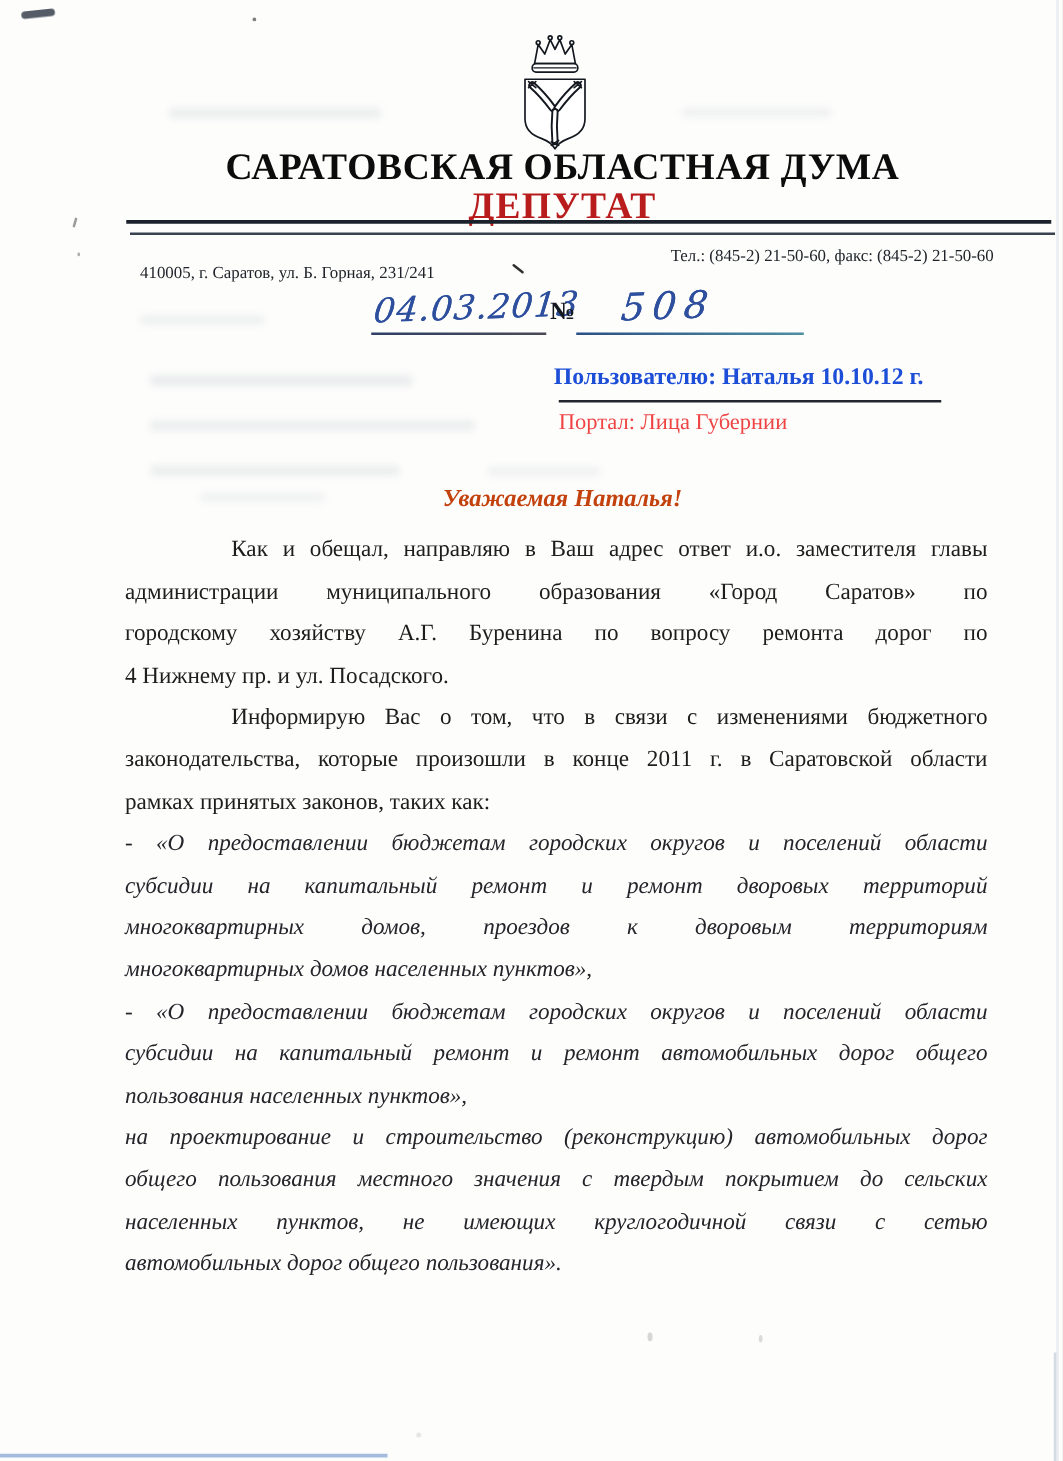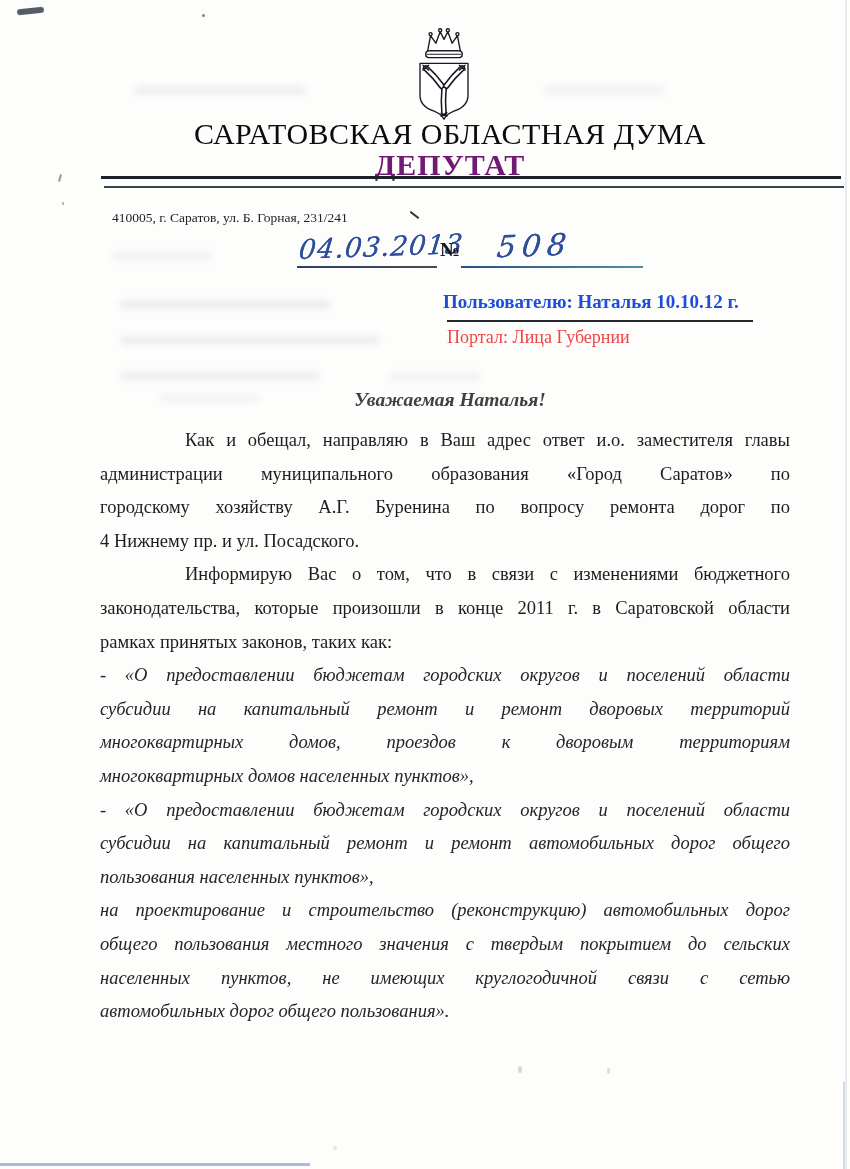--- a/index.html
+++ b/index.html
@@ -1,23 +1,23 @@
 <!DOCTYPE html>
 <html><head>
 <meta charset="utf-8">
 <style>
   html,body{margin:0;padding:0;background:#e8e8e8;}
   .page{position:relative;width:850px;height:1169px;margin:0 auto;background:#fdfdfc;overflow:hidden;
         font-family:"Liberation Serif", serif;color:#1c1c1c;}
   
   .emblem{position:absolute;left:409px;top:25px;width:70px;height:96px;}
   .org-name{position:absolute;left:50px;top:117px;width:800px;text-align:center;
-            font-size:30px;font-weight:normal;letter-spacing:.5px;color:#0c0c0c;white-space:nowrap;}
+            font-size:30px;font-weight:bold;letter-spacing:.5px;color:#0c0c0c;white-space:nowrap;}
   .org-subtitle{position:absolute;left:50px;top:148px;width:800px;text-align:center;
-            font-size:30px;font-weight:bold;letter-spacing:1px;color:#701a75;}
+            font-size:30px;font-weight:bold;letter-spacing:1px;color:#b91c1c;}
   .rule-thick{position:absolute;left:101px;top:176px;width:740px;height:3px;background:#1b222b;}
   .rule-thin{position:absolute;left:104px;top:186px;width:740px;height:2px;background:#39434f;}
   .addr-left{position:absolute;left:112px;top:210px;font-size:13.5px;color:#20242a;}
   .addr-right{position:absolute;right:55px;top:197px;font-size:13.5px;color:#20242a;}
   
   .hw{font-family:"DejaVu Serif", serif;font-style:italic;color:#2d4f9d;}
   .hw-date{position:absolute;left:299px;top:231px;font-size:27px;letter-spacing:1px;
            transform:rotate(-2deg) skewX(-8deg);text-shadow:0 0 .5px #2d4f9d;}
   .num-sign{position:absolute;left:440px;top:238px;font-size:20px;font-weight:bold;color:#14181f;}
   .hw-num{position:absolute;left:497px;top:228px;font-size:30px;letter-spacing:6px;
@@ -25,21 +25,21 @@
   .uline1{position:absolute;left:297px;top:266px;width:140px;height:2px;
           background:linear-gradient(to right,#2e3f66,#4a4a55);}
   .uline2{position:absolute;left:461px;top:266px;width:182px;height:2px;
           background:linear-gradient(to right,#2b4f86,#4d8fa0);}
   
   .rcpt1{position:absolute;left:443px;top:291px;font-size:19px;font-weight:bold;color:#1d4ed8;white-space:nowrap;}
   .rcpt-line{position:absolute;left:447px;top:320px;width:306px;height:2px;background:#23262c;}
   .rcpt2{position:absolute;left:447px;top:327px;font-size:18px;color:#ef4444;white-space:nowrap;}
   
   .salutation{position:absolute;left:50px;top:389px;width:800px;text-align:center;
-              font-size:19.5px;font-weight:bold;font-style:italic;color:#404040;}
+              font-size:19.5px;font-weight:bold;font-style:italic;color:#c2410c;}
   .body-text{position:absolute;left:100px;top:424px;width:690px;font-size:18.5px;line-height:33.6px;color:#1d1d1d;}
   .bl{text-align:justify;text-align-last:justify;white-space:normal;}
   .bl.last{text-align-last:left;}
   .bl.ind{padding-left:85px;}
   .bl.it{font-style:italic;color:#24242a;}
   
   .ghost{position:absolute;background:#9aa2ac;filter:blur(3px);border-radius:3px;}
   .smudge-tl{position:absolute;left:17px;top:8px;width:27px;height:6px;background:#39414e;
              border-radius:3px;transform:rotate(-6deg);opacity:.85;filter:blur(.4px);}
   .dot-a{position:absolute;left:202px;top:14px;width:3px;height:3px;background:#4a4a4a;border-radius:50%;opacity:.7;}
@@ -105,20 +105,21 @@
         <path d="M32,92 L38,95 M38,91 L32,95" stroke="#14181f" stroke-width="1.4"></path>
       </g>
     </svg>
   </div>
 
   <div class="org-name">САРАТОВСКАЯ ОБЛАСТНАЯ ДУМА</div>
   <div class="org-subtitle">ДЕПУТАТ</div>
   <div class="rule-thick"></div>
   <div class="rule-thin"></div>
   <div class="addr-left">410005,  г. Саратов, ул. Б.  Горная, 231/241</div>
+  <div class="addr-right">Тел.: (845-2)  21-50-60, факс: (845-2) 21-50-60</div>
 
   <div class="hw hw-date">04.03.2013</div>
   <div class="num-sign">№</div>
   <div class="hw hw-num">508</div>
   <div class="uline1"></div>
   <div class="uline2"></div>
 
   <div class="rcpt1">Пользователю: Наталья 10.10.12 г.</div>
   <div class="rcpt-line"></div>
   <div class="rcpt2">Портал: Лица Губернии</div>

